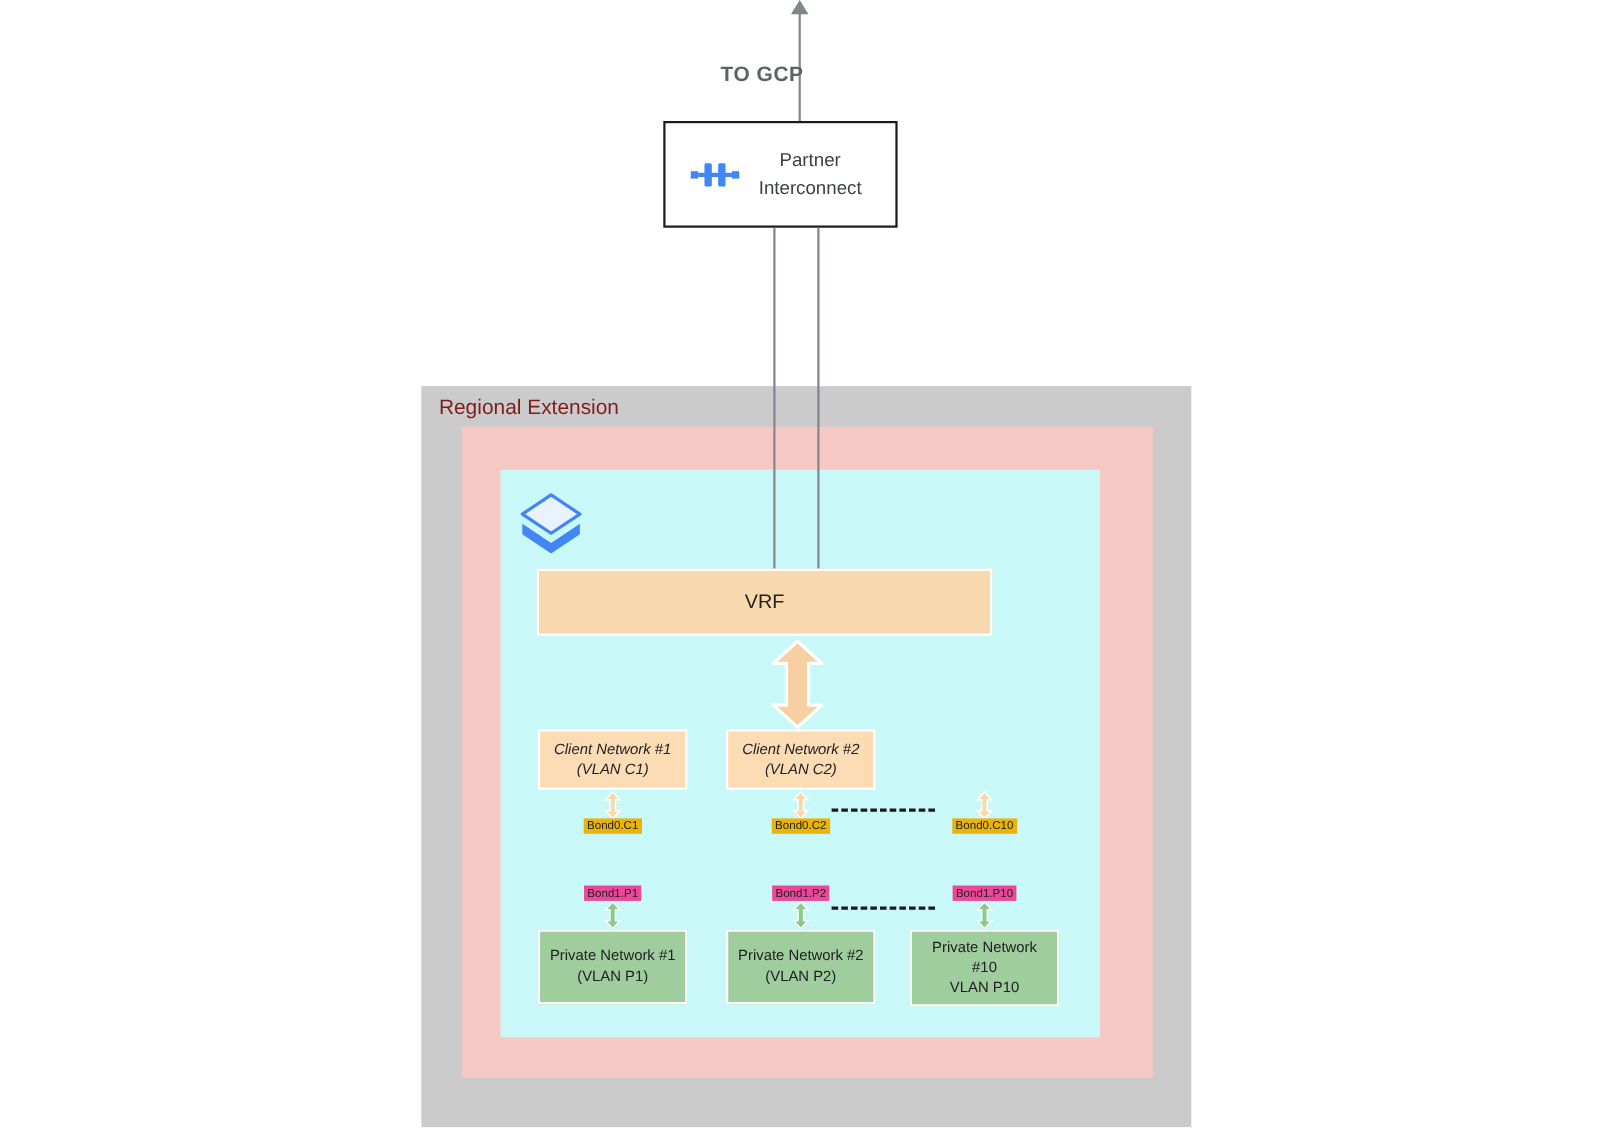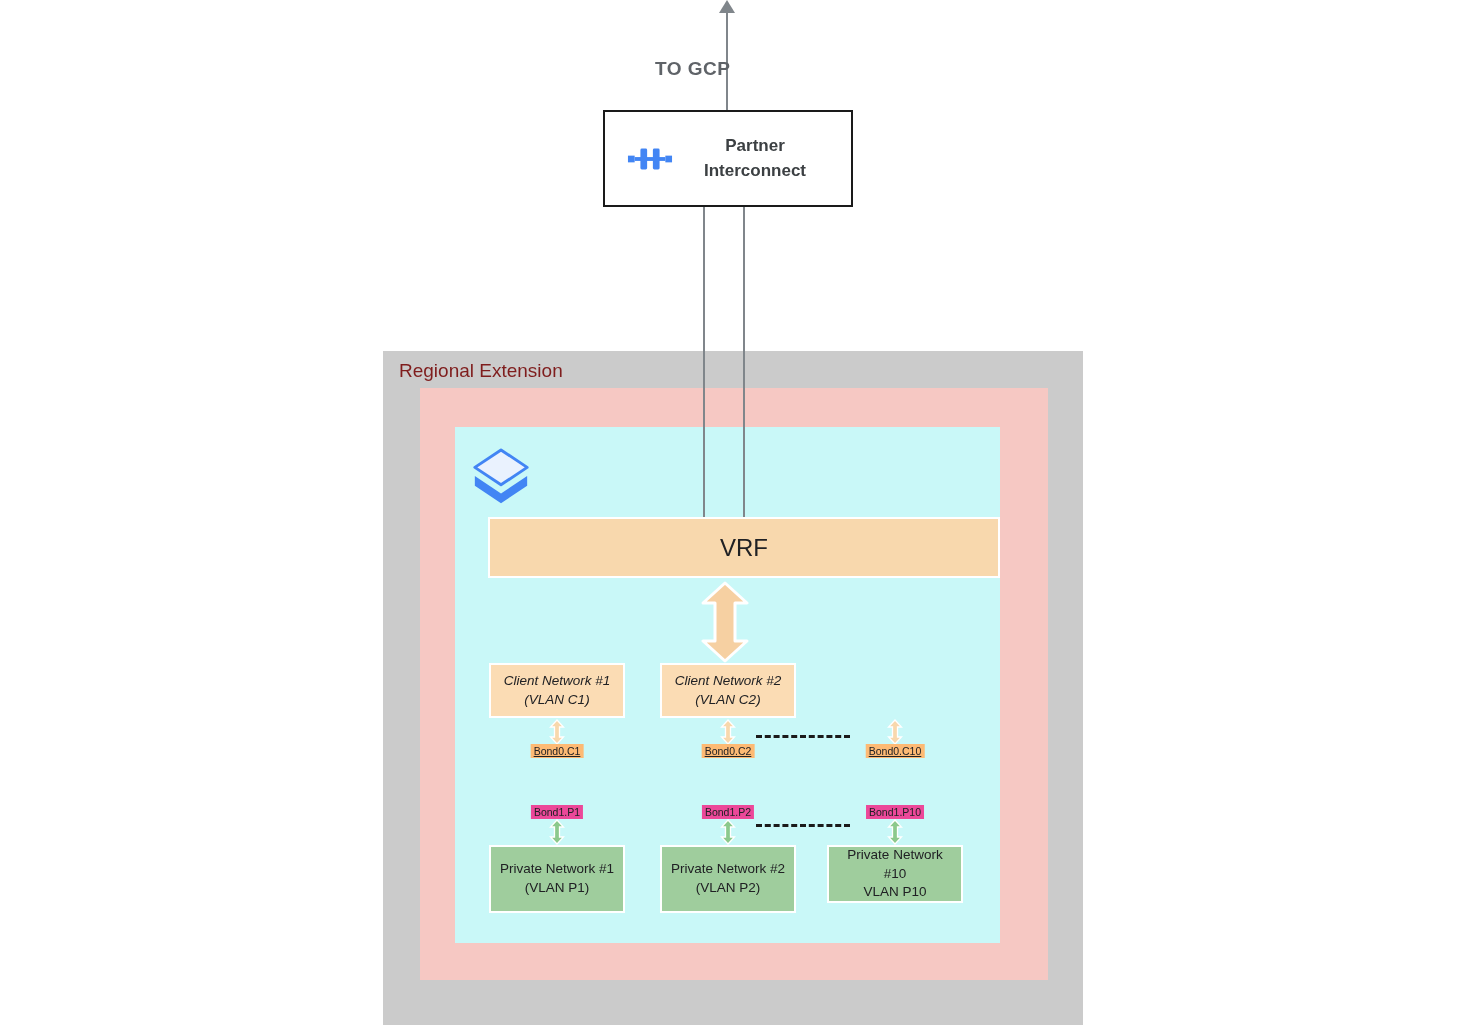--- a/index.html
+++ b/index.html
@@ -5,41 +5,41 @@
   html,body{margin:0;padding:0;background:#ffffff;font-family:"Liberation Sans",sans-serif;color:#202124;}
   .stage{position:relative;width:1459px;height:1025px;background:#ffffff;overflow:hidden;}
   .abs{position:absolute;}
 
   
   .arrow-line{width:2px;background:#80868b;}
   .arrow-head{width:0;height:0;border-left:8px solid transparent;border-right:8px solid transparent;border-bottom:13px solid #80868b;}
   .to-gcp{width:160px;font-size:19px;font-weight:bold;color:#5f6368;letter-spacing:.5px;}
 
   
-  .pi-box{width:250px;height:97px;background:#ffffff;border:2px solid #1a1a1a;display:flex;align-items:center;box-sizing:border-box;padding-left:22px;font-weight:bold;}
+  .pi-box{width:213px;height:97px;background:#ffffff;border:2px solid #1a1a1a;display:flex;align-items:center;box-sizing:border-box;padding-left:22px;}
   .pi-label{flex:1;text-align:center;font-size:17px;color:#3c4043;line-height:1.45;padding-right:14px;}
 
   
   .regional{width:700px;height:674px;background:#cbcbcb;}
   .regional-label{font-size:19px;color:#7f1d1d;}
   .pink{width:628px;height:592px;background:#f6c8c3;}
   .cyan{width:545px;height:516px;background:#c9f8f8;}
 
   
-  .vrf{width:512px;height:61px;background:#f8d8ad;border:2px solid #ffffff;box-sizing:border-box;display:flex;align-items:center;justify-content:center;font-size:24px;}
+  .vrf{width:414px;height:61px;background:#f8d8ad;border:2px solid #ffffff;box-sizing:border-box;display:flex;align-items:center;justify-content:center;font-size:18px;}
 
   
   .netbox{width:136px;box-sizing:border-box;border:2px solid #ffffff;display:flex;flex-direction:column;align-items:center;justify-content:center;text-align:center;font-size:13.5px;line-height:1.4;padding:3px 6px;}
   .netbox.orange{background:#fbdcb4;height:55px;font-style:italic;}
   .netbox.green{background:#9fcd9d;height:68px;}
-  .netbox.green.tall{height:58px;padding:3px 9px;text-align:center;}
+  .netbox.green.tall{height:70px;padding:3px 9px;text-align:center;}
 
   
   .bond{font-size:10.5px;padding:1px 3px;white-space:nowrap;transform:translateX(-50%);}
-  .bond.orange{background:#fdba74;text-decoration:underline;}
+  .bond.orange{background:#eab308;}
   .bond.green{background:#ec4899;}
 
   
   .server{width:474px;height:57px;background:#c8baf4;border:2px solid #ffffff;box-sizing:border-box;border-radius:50%;display:flex;align-items:center;justify-content:center;font-size:17px;}
 
   
   .dashes{width:94px;border-top:3px dashed #1a1a1a;}
 
   
   .conn{width:2px;background:#80868b;}

